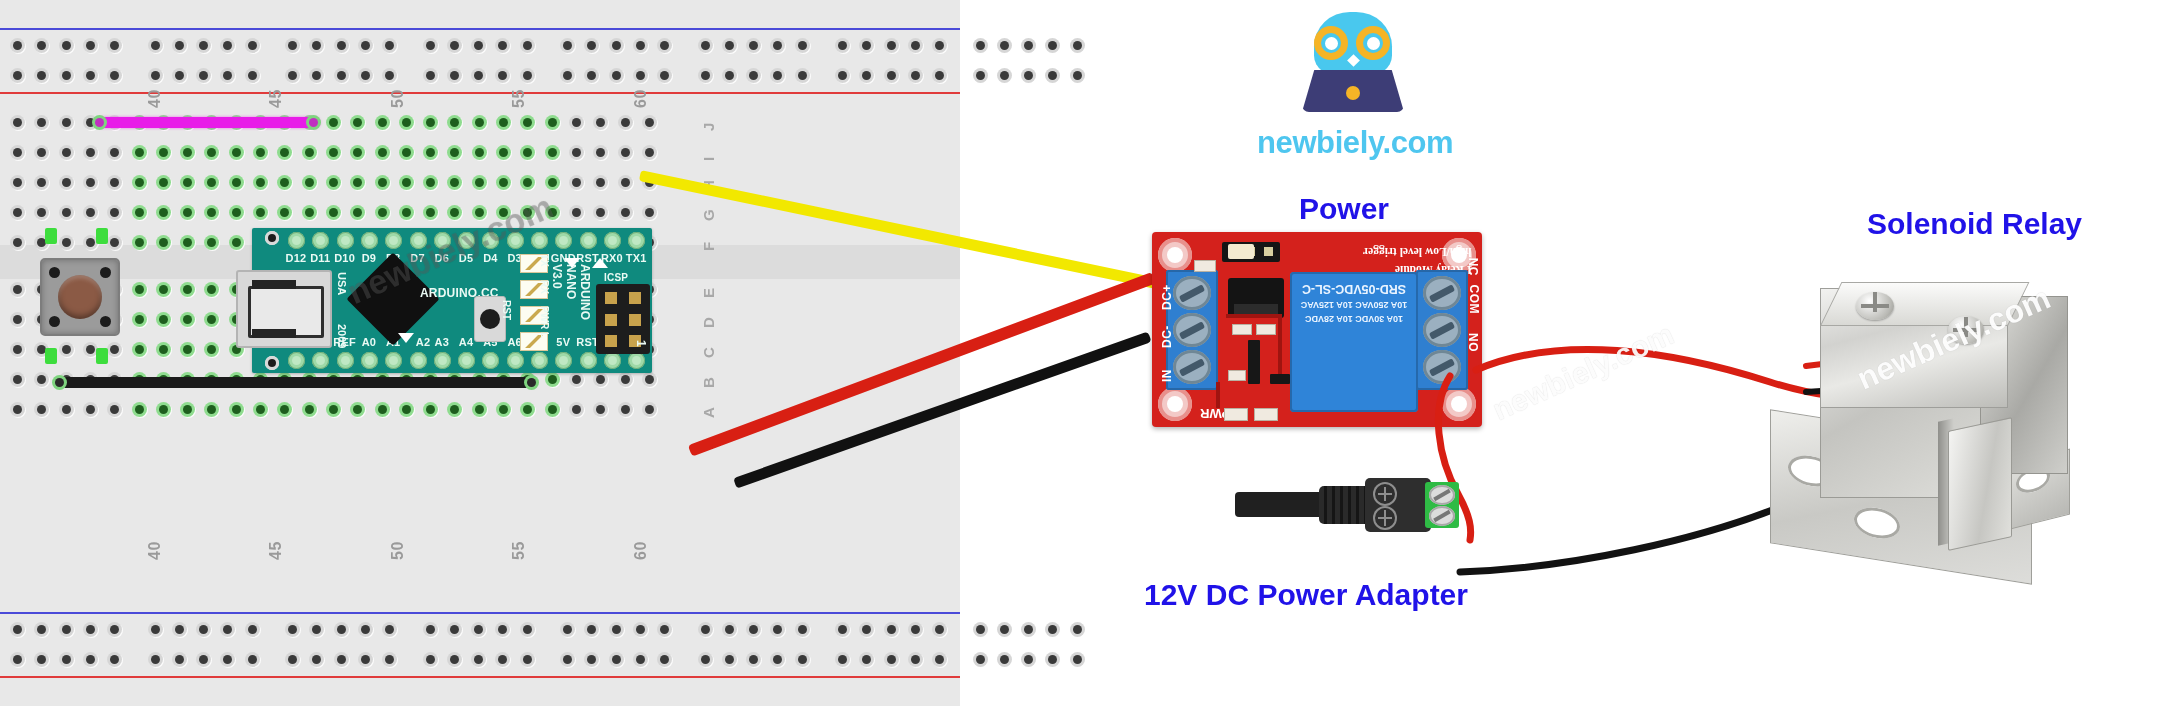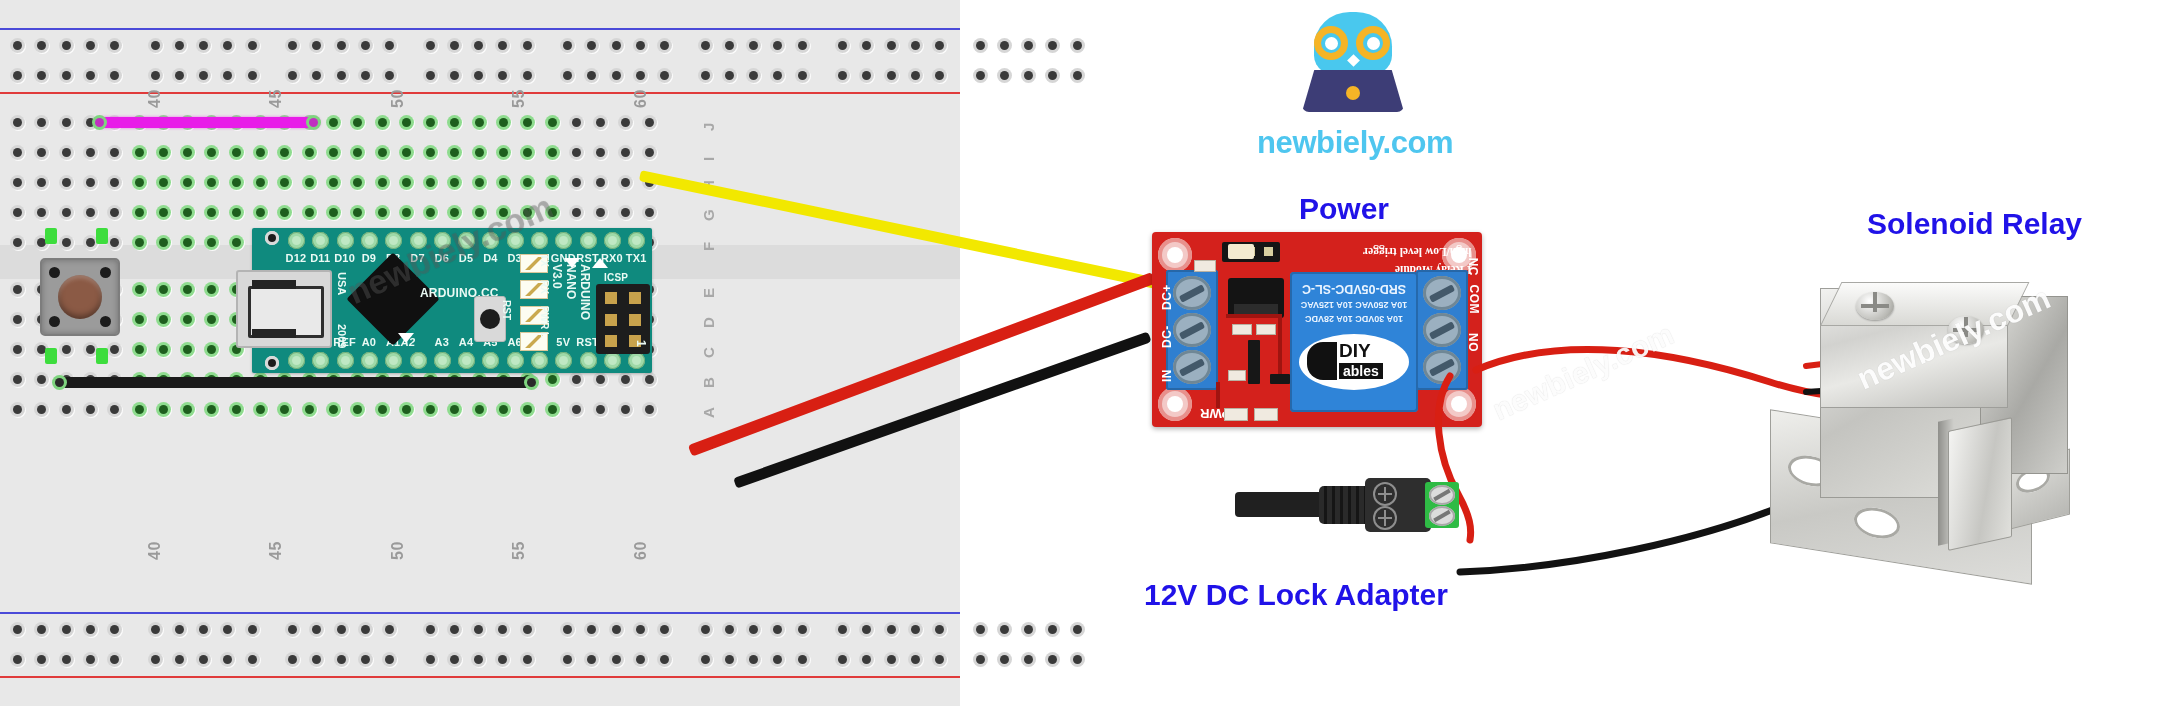--- a/index.html
+++ b/index.html
@@ -1685,21 +1685,21 @@
       <div class="npin" style="left: 376.2px; top: 124px;">
         <i></i>
       </div>
     </div>
   <div id="nano-bot-labels">
       <span class="nlabel" style="left: 44px; top: 108px; transform: translateX(-50%);">D13</span>
       <span class="nlabel" style="left: 68.3px; top: 108px; transform: translateX(-50%);">3V3</span>
       <span class="nlabel" style="left: 92.6px; top: 108px; transform: translateX(-50%);">REF</span>
       <span class="nlabel" style="left: 116.9px; top: 108px; transform: translateX(-50%);">A0</span>
       <span class="nlabel" style="left: 141.2px; top: 108px; transform: translateX(-50%);">A1</span>
-      <span class="nlabel" style="left: 156px; top: 108px; transform: translateX(-50%); font-style: italic;">A2</span>
+      <span class="nlabel" style="left: 171px; top: 108px; transform: translateX(-50%);">A2</span>
       <span class="nlabel" style="left: 189.8px; top: 108px; transform: translateX(-50%);">A3</span>
       <span class="nlabel" style="left: 214.1px; top: 108px; transform: translateX(-50%);">A4</span>
       <span class="nlabel" style="left: 238.4px; top: 108px; transform: translateX(-50%);">A5</span>
       <span class="nlabel" style="left: 262.7px; top: 108px; transform: translateX(-50%);">A6</span>
       <span class="nlabel" style="left: 287px; top: 108px; transform: translateX(-50%);">A7</span>
       <span class="nlabel" style="left: 311.3px; top: 108px; transform: translateX(-50%);">5V</span>
       <span class="nlabel" style="left: 335.6px; top: 108px; transform: translateX(-50%);">RST</span>
       <span class="nlabel" style="left: 359.9px; top: 108px; transform: translateX(-50%);">GND</span>
       <span class="nlabel" style="left: 384.2px; top: 108px; transform: translateX(-50%);">VIN</span>
     </div>
@@ -1781,25 +1781,20 @@
     <div class="screw" style="top:80px;"></div>
   </div>
   <span class="tlabv" style="right:2px;top:44px;transform:rotate(90deg);transform-origin:right top;">NC</span>
   <span class="tlabv" style="right:2px;top:82px;transform:rotate(90deg);transform-origin:right top;">COM</span>
   <span class="tlabv" style="right:2px;top:120px;transform:rotate(90deg);transform-origin:right top;">NO</span>
 
   <div class="relaybody" style="left:138px;top:40px;">
     <span class="rbtxt" style="left:0;right:0;top:10px;font-size:12.5px;">SRD-05VDC-SL-C</span>
     <span class="rbtxt" style="left:0;right:0;top:28px;font-size:9px;">10A 250VAC   10A 125VAC</span>
     <span class="rbtxt" style="left:0;right:0;top:42px;font-size:9px;">10A 30VDC    10A 28VDC</span>
-    <div class="diyoval" style="left:9px;top:62px;">
-      <span style="position:absolute;left:8px;top:8px;width:30px;height:38px;background:#111;border-radius:16px 0 0 16px;"></span>
-      <span style="position:absolute;left:40px;top:6px;color:#111;font-size:19px;font-weight:bold;">DIY</span>
-      <span style="position:absolute;left:40px;top:29px;color:#fff;background:#111;padding:0 4px;font-size:14px;font-weight:bold;">ables</span>
-    </div>
   </div>
 
   <div class="hdr" style="left:70px;top:10px;">
     <s style="left:6px;"></s>
       <s style="left:24px;"></s>
       <s style="left:42px;"></s>
   </div>
   <div class="jcap" style="left:76px;top:12px;"></div>
   <div class="chip" style="left:76px;top:46px;"></div>
   <div class="smd" style="left:42px;top:28px;width:22px;height:12px;"></div>
@@ -1876,17 +1871,17 @@
       <span class="owl-eye"></span>
     </div>
   <div class="owl-beak"></div>
   <div class="owl-laptop"></div>
   <div class="owl-dot"></div>
 </div>
 <div class="abs" id="logo-text" style="left:1257px;top:125px;">newbiely.com</div>
 
 <div class="abs bluelabel" style="left:1299px;top:192px;font-size:30px;">Power</div>
 <div class="abs bluelabel" style="left:1867px;top:207px;font-size:30px;">Solenoid Relay</div>
-<div class="abs bluelabel" style="left:1144px;top:578px;font-size:30px;">12V DC Lock Adapter</div>
+<div class="abs bluelabel" style="left:1144px;top:578px;font-size:30px;">12V DC Power Adapter</div>
 
 <div class="abs wmark gray" style="left:340px;top:230px;font-size:34px;">newbiely.com</div>
 <div class="abs wmark dk" style="left:1486px;top:355px;font-size:30px;">newbiely.com</div>
 <div class="abs wmark" style="left:1850px;top:320px;font-size:32px;color:rgba(255,255,255,.95);">newbiely.com</div>
 
 </body></html>

